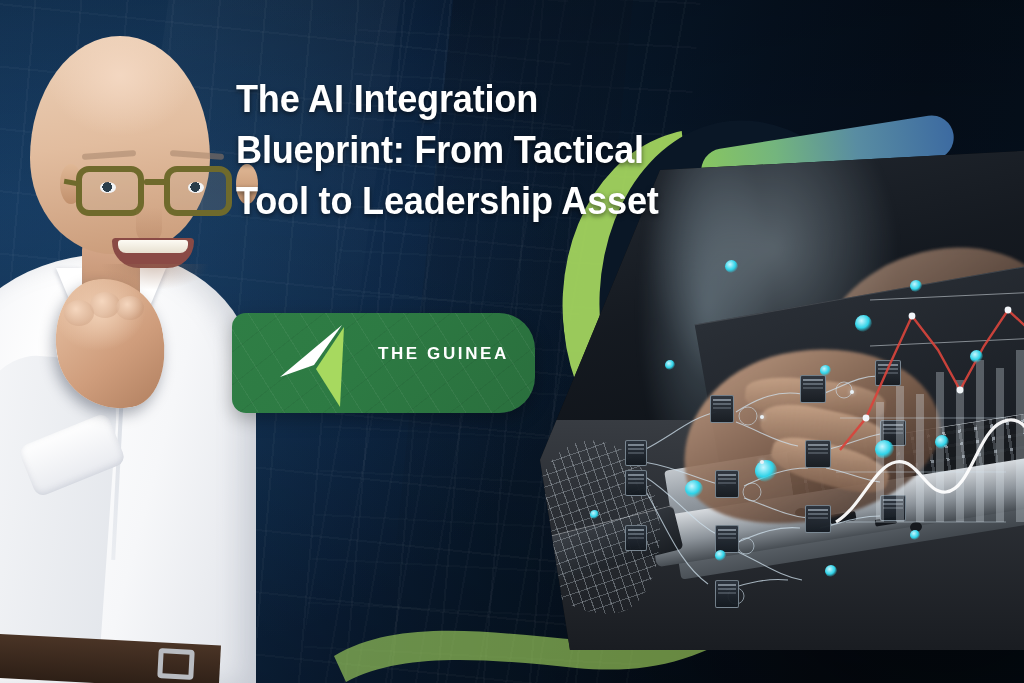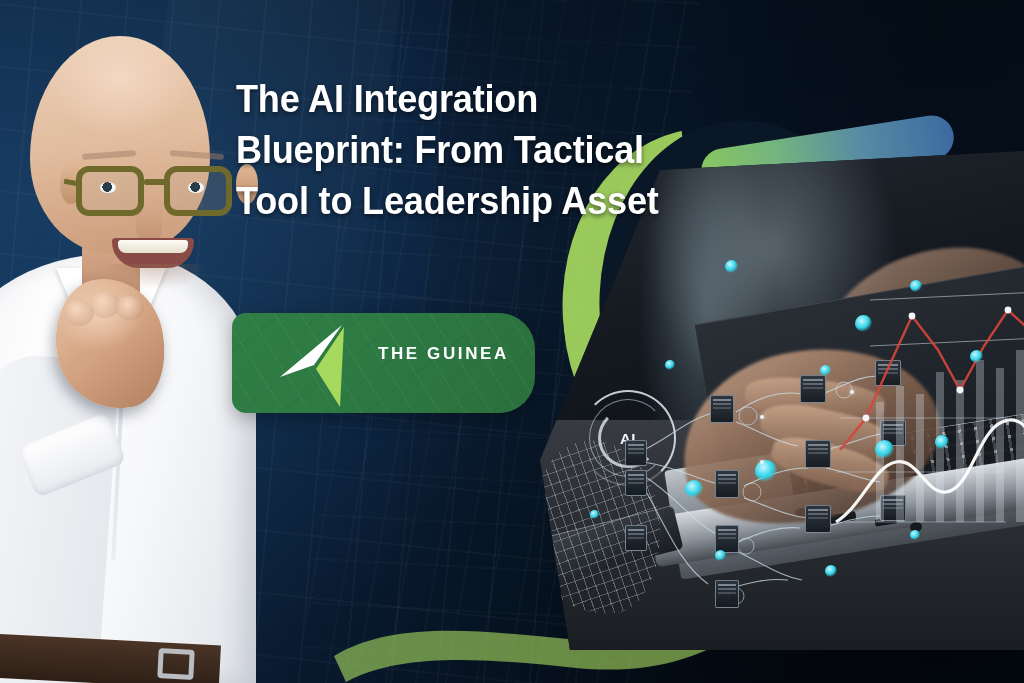--- a/index.html
+++ b/index.html
@@ -484,26 +484,20 @@
       <div class="port p4"></div>
       <div class="phone"></div>
 
       <div class="hand hand-front"></div>
       <div class="finger f3"></div>
       <div class="finger f1"></div>
       <div class="finger f2"></div>
 
       <div class="mesh"></div>
 
-      <div class="ai-hub">
-        <div class="ai-ring"></div>
-        <div class="ai-ring2"></div>
-        <div class="ai-ring3"></div>
-        <div class="ai-label">AI</div>
-      </div>
 
       <svg class="nodes" viewBox="0 0 500 500" preserveAspectRatio="none">
         <g fill="none" stroke="#cfe0ec" stroke-width="1.1" opacity="0.75">
           <path d="M104 300 C 132 286, 150 268, 176 262"></path>
           <path d="M104 312 C 140 318, 158 330, 186 336"></path>
           <path d="M104 326 C 136 346, 152 372, 180 386"></path>
           <path d="M104 338 C 128 380, 140 414, 168 434"></path>
           <path d="M196 262 C 218 248, 238 240, 262 244"></path>
           <path d="M196 272 C 222 282, 236 292, 258 296"></path>
           <path d="M204 336 C 226 326, 244 318, 268 318"></path>

